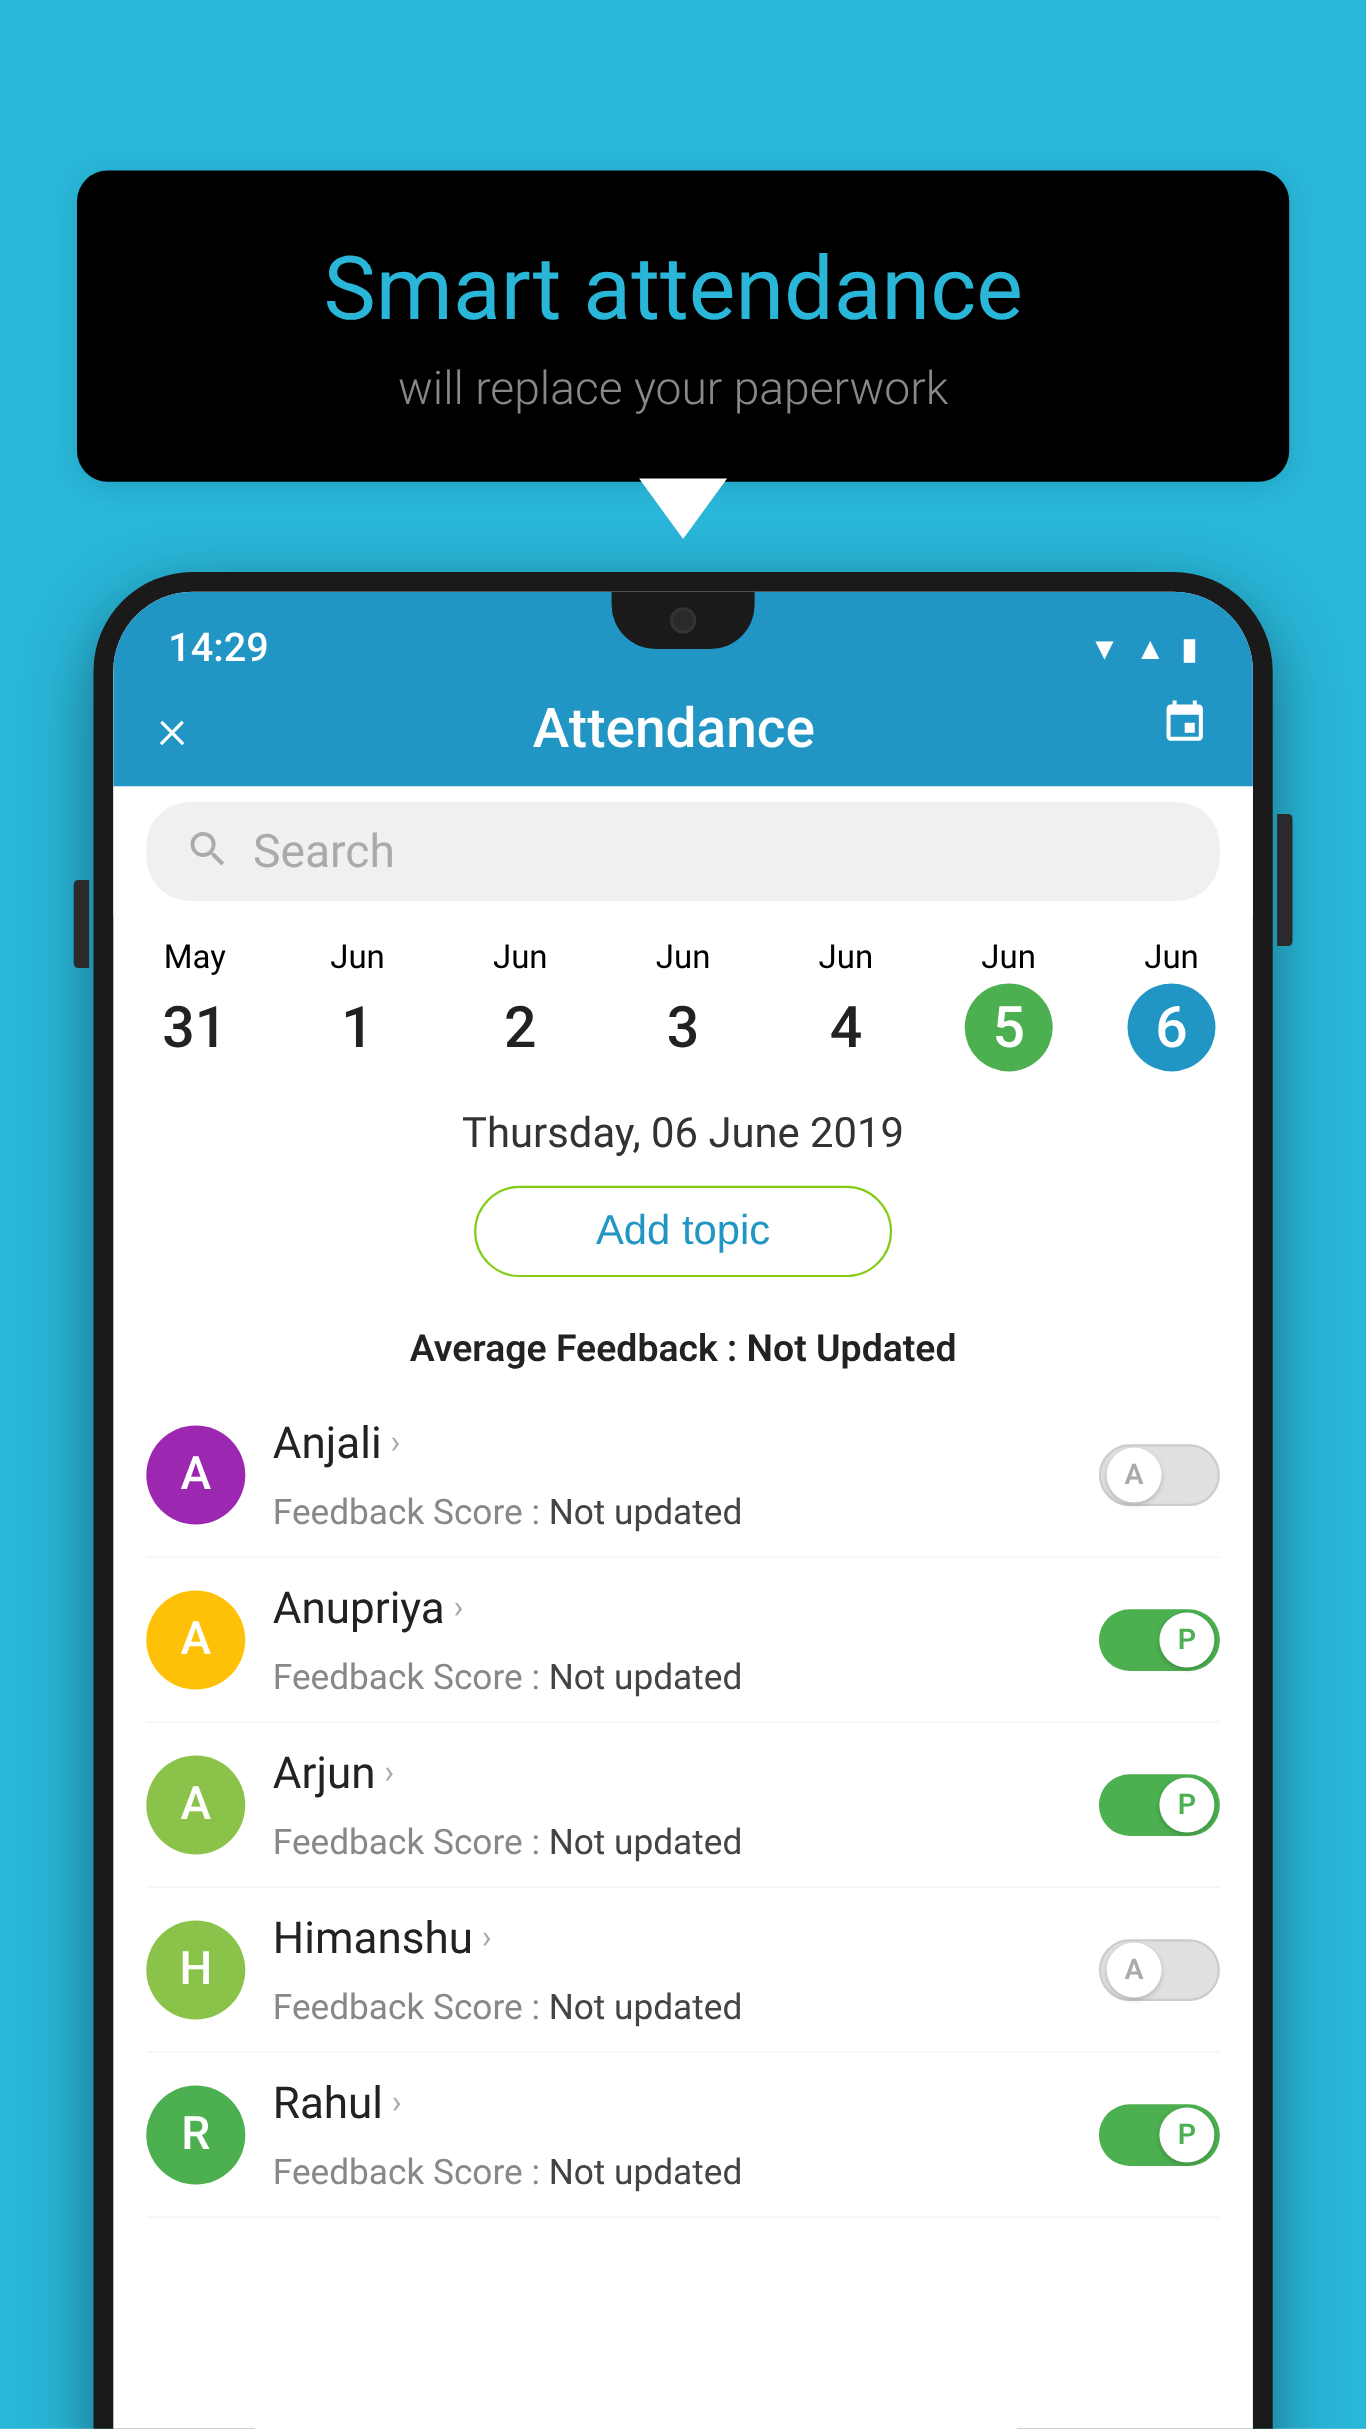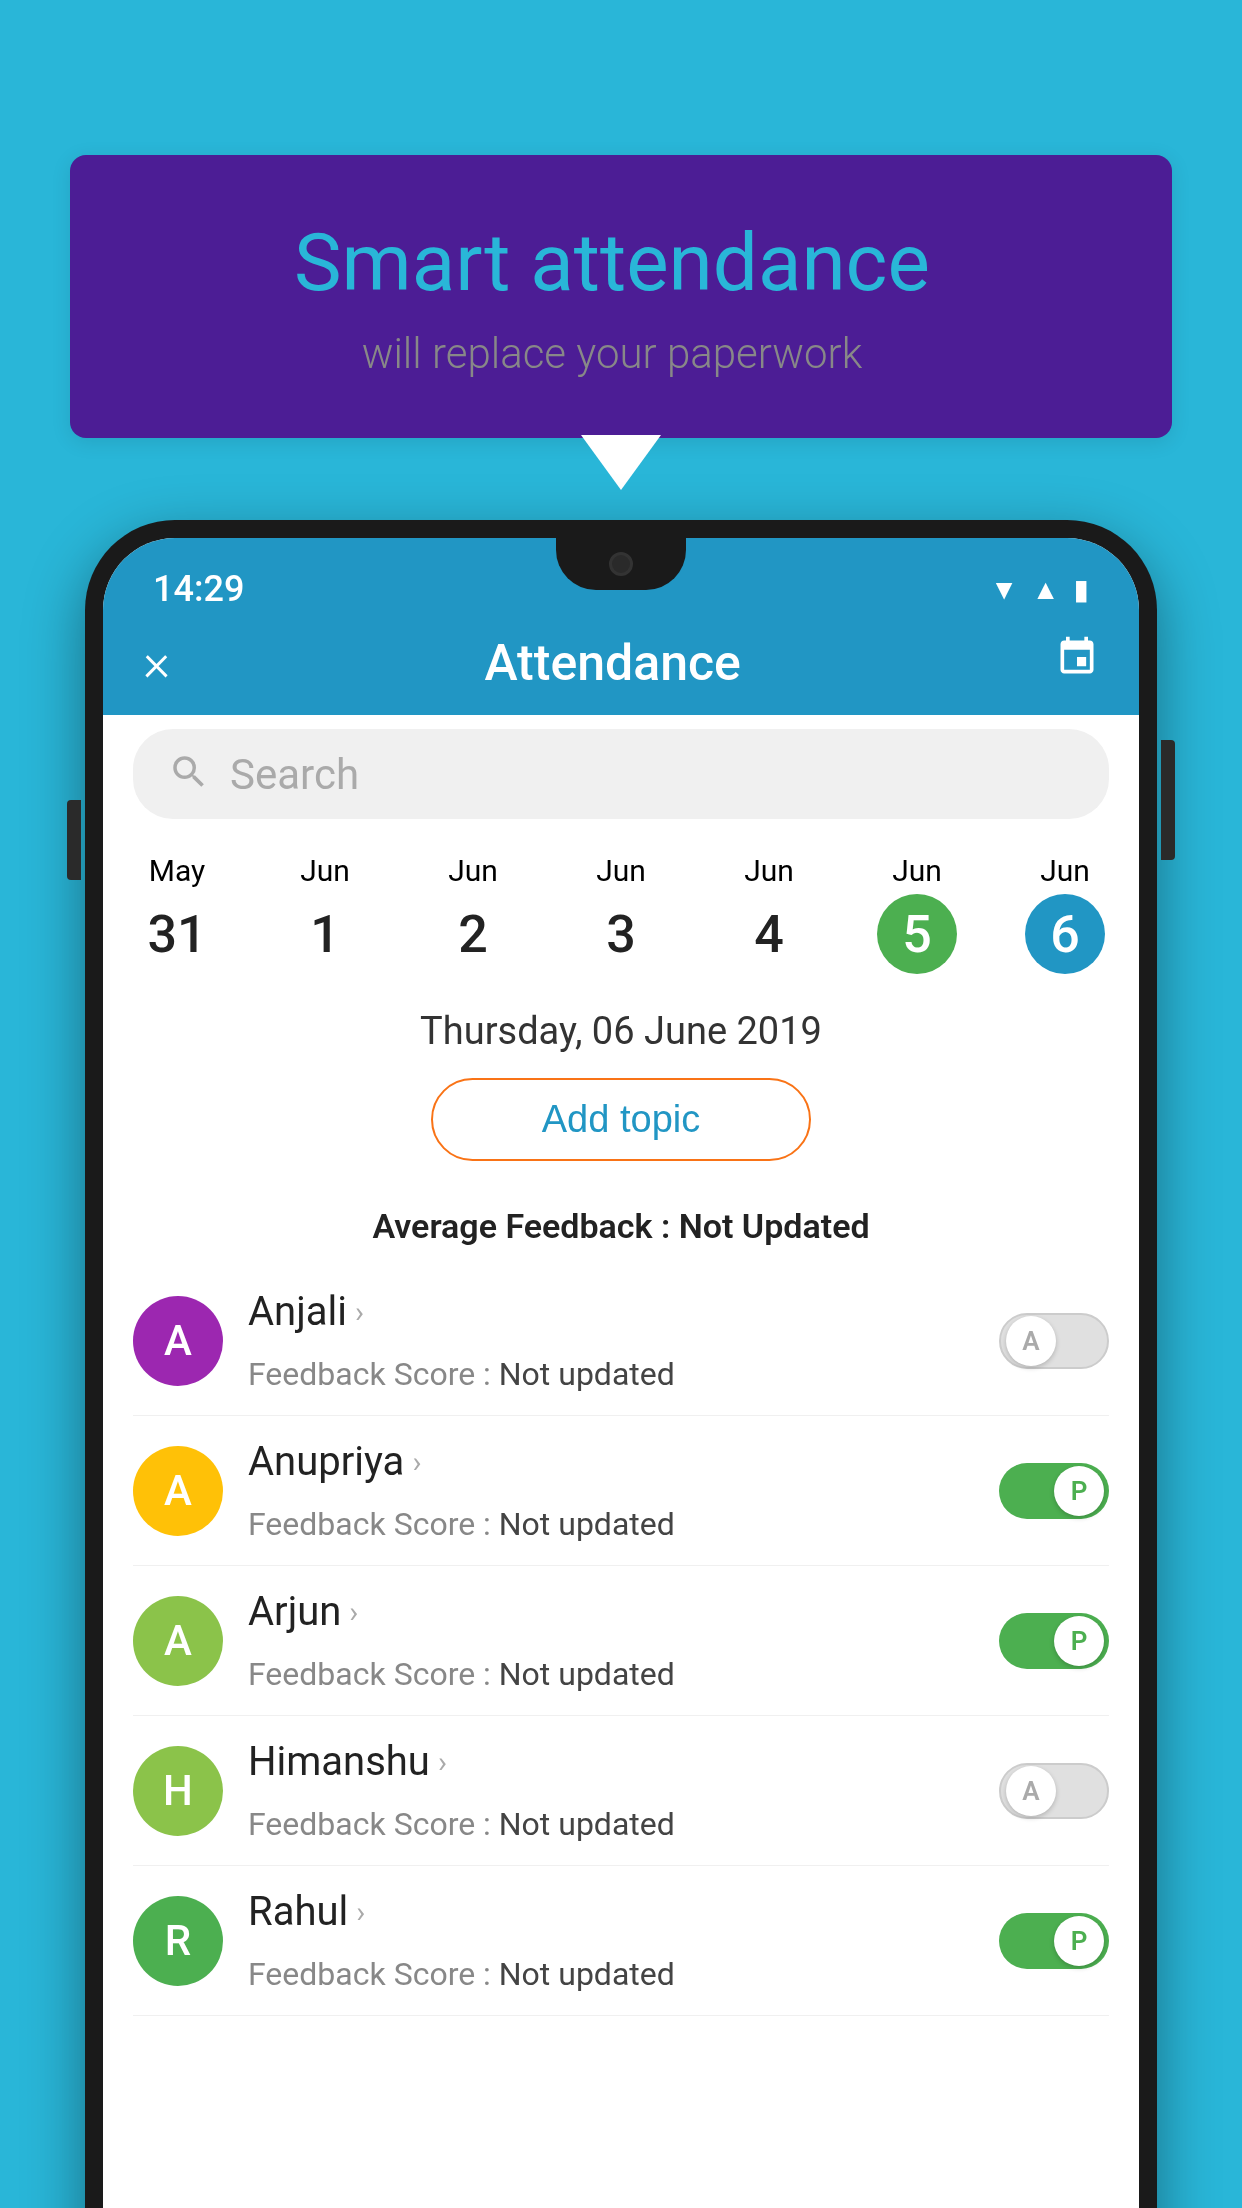--- a/index.html
+++ b/index.html
@@ -15,22 +15,22 @@
 
     
     .speech-bubble-container {
       position: absolute;
       top: 155px;
       left: 70px;
       right: 70px;
     }
 
     .speech-bubble {
-      background: #4c1d95;
-      border-radius: 16px;
+      background: #000000;
+      border-radius: 28px;
       padding: 60px 80px 60px 62px;
       text-align: center;
       box-shadow: 0 4px 20px rgba(0,0,0,0.1);
       position: relative;
     }
 
     .speech-bubble::after {
       content: '';
       position: absolute;
       bottom: -52px;
@@ -250,21 +250,21 @@
       text-align: center;
       padding: 25px 0 15px 0;
       font-size: 38px;
       color: #333;
     }
 
     
     .add-topic-btn {
       display: block;
       margin: 0 auto 20px auto;
-      border: 2px solid #f97316;
+      border: 2px solid #84cc16;
       border-radius: 50px;
       padding: 18px 60px;
       background: white;
       color: #2196c4;
       font-size: 38px;
       text-align: center;
       width: 380px;
     }
 
     

